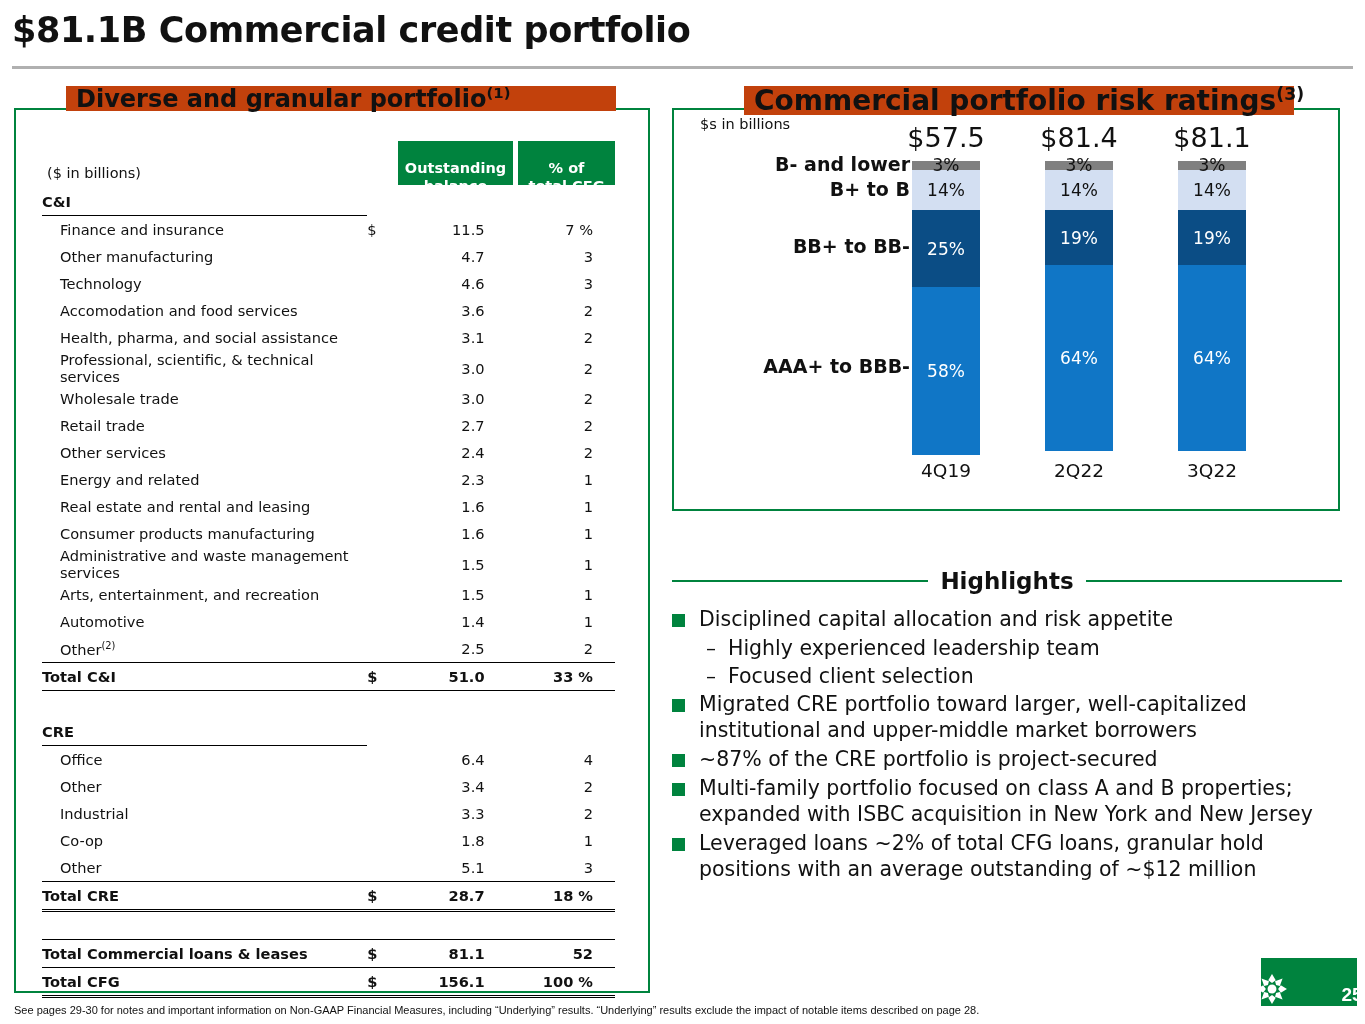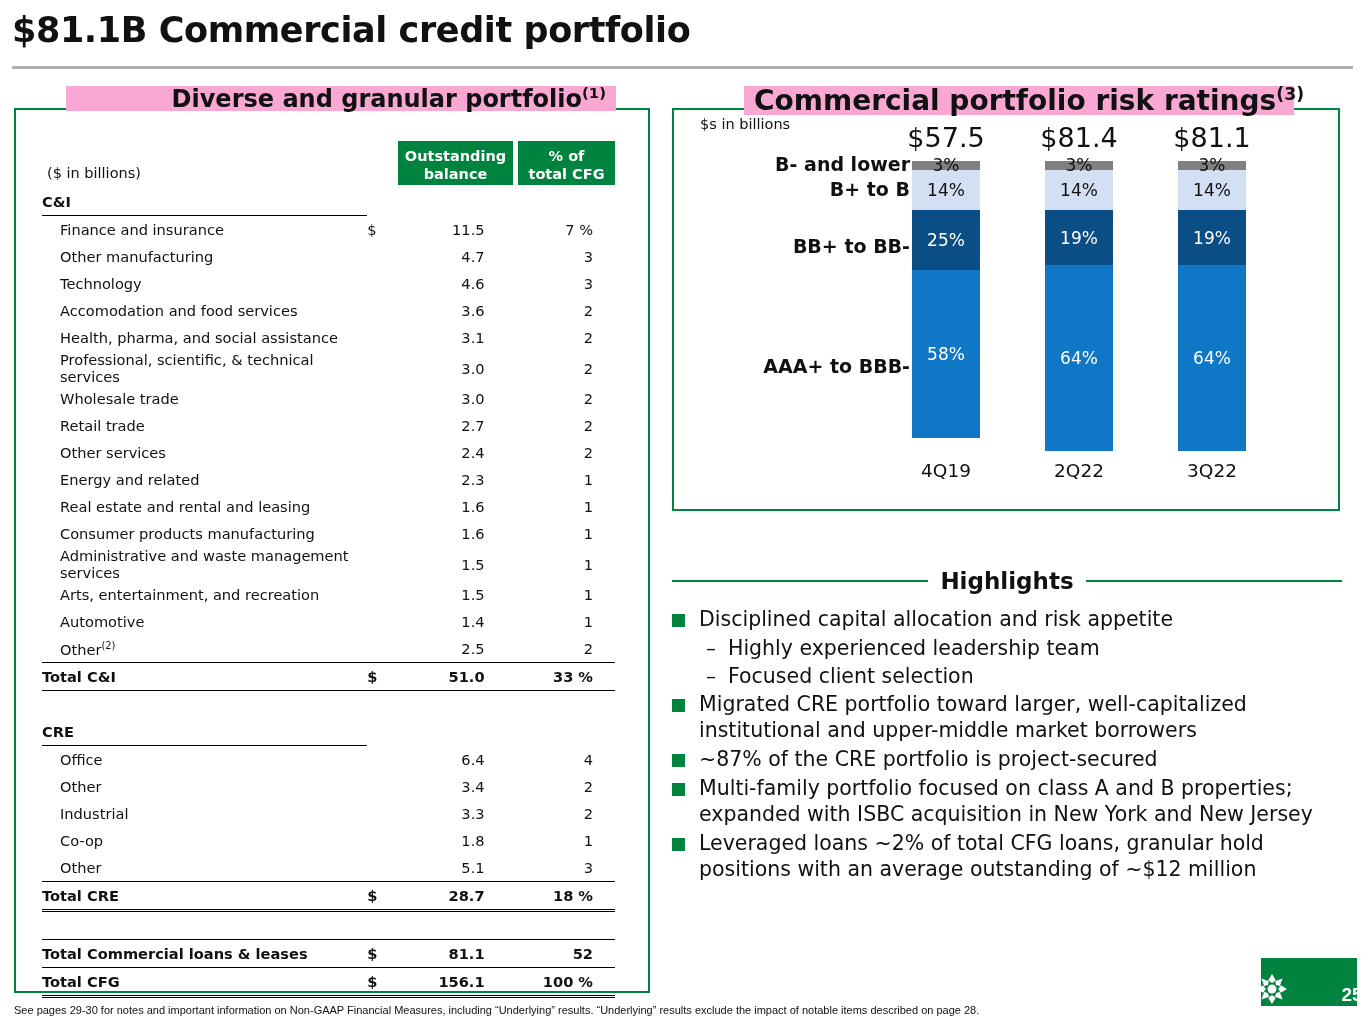--- a/index.html
+++ b/index.html
@@ -37,24 +37,24 @@
     border: 2px solid #00833E;
     box-sizing: border-box;
     background: #ffffff;
   }
   .panel-left  { left: 14px;  top: 108px; width: 636px; height: 885px; }
   .panel-right { left: 672px; top: 108px; width: 668px; height: 403px; }
 
   
   .panel-heading {
     position: absolute;
-    background: #f9a8d4;
+    background: #c2410c;
     font-weight: bold;
     color: #111111;
-    text-align: right;
+    text-align: left;
     white-space: nowrap;
     line-height: 1;
   }
   .panel-heading sup { font-size: 0.62em; }
   .heading-left {
     left: 66px; top: 86px; width: 530px;
     font-size: 24px; padding: 0 10px;
   }
   .heading-right {
     left: 744px; top: 86px; width: 530px;
@@ -98,21 +98,21 @@
   
   .fin-units {
     position: absolute; left: 47px; top: 165px;
     font-size: 14.5px; color: #111111;
   }
   .colhead {
     position: absolute; top: 141px;
     background: #00833E; color: #ffffff;
     font-size: 14.5px; font-weight: bold;
     text-align: center; line-height: 18px;
-    padding-top: 6px; box-sizing: border-box;
+    padding-top: 18px; box-sizing: border-box;
     height: 44px;
   }
   .colhead-1 { left: 398px; width: 115px; }
   .colhead-2 { left: 518px; width: 97px; }
 
   table.fin {
     position: absolute;
     left: 42px; top: 188px;
     width: 573px;
     border-collapse: collapse;
@@ -418,21 +418,21 @@
     <div class="cat-label" id="catlbl-2" style="top: 10px; width: 432px;">B+ to B</div>
     <div class="cat-label" id="catlbl-1" style="top: 66.55px; width: 432px;">BB+ to BB-</div>
     <div class="cat-label" id="catlbl-0" style="top: 186.9px; width: 432px;">AAA+ to BBB-</div>
   </div>
   <div id="bars-host">
       <div class="bar-group" style="left: 240px; width: 68px; height: 336px; bottom: 60px;">
         <div class="bar-total" style="bottom: 298px;">$57.5</div>
         <div class="bar-col" style="height: 290px;">
           <div class="seg seg-label-light" style="height: 8.7px; background: rgb(128, 128, 128); color: rgb(17, 17, 17);">3%</div>
           <div class="seg seg-label-light" style="height: 40.6px; background: rgb(211, 223, 242); color: rgb(17, 17, 17);">14%</div>
-          <div class="seg seg-label-dark" style="height: 60px; background: rgb(11, 77, 133); color: rgb(255, 255, 255);">25%</div>
+          <div class="seg seg-label-dark" style="height: 77px; background: rgb(11, 77, 133); color: rgb(255, 255, 255);">25%</div>
           <div class="seg seg-label-dark" style="height: 168.2px; background: rgb(16, 118, 198); color: rgb(255, 255, 255);">58%</div>
           <div class="xtick">4Q19</div>
         </div>
       </div>
       <div class="bar-group" style="left: 373px; width: 68px; height: 336px; bottom: 60px;">
         <div class="bar-total" style="bottom: 298px;">$81.4</div>
         <div class="bar-col" style="height: 290px;">
           <div class="seg seg-label-light" style="height: 8.7px; background: rgb(128, 128, 128); color: rgb(17, 17, 17);">3%</div>
           <div class="seg seg-label-light" style="height: 40.6px; background: rgb(211, 223, 242); color: rgb(17, 17, 17);">14%</div>
           <div class="seg seg-label-dark" style="height: 55.1px; background: rgb(11, 77, 133); color: rgb(255, 255, 255);">19%</div>

